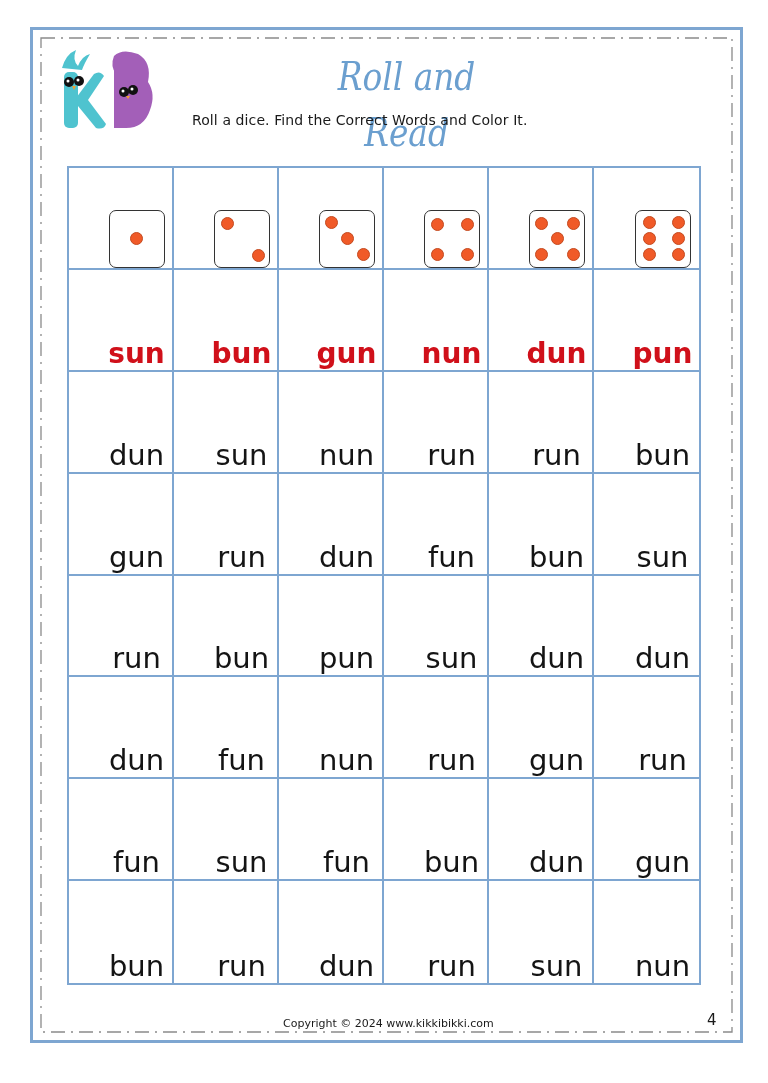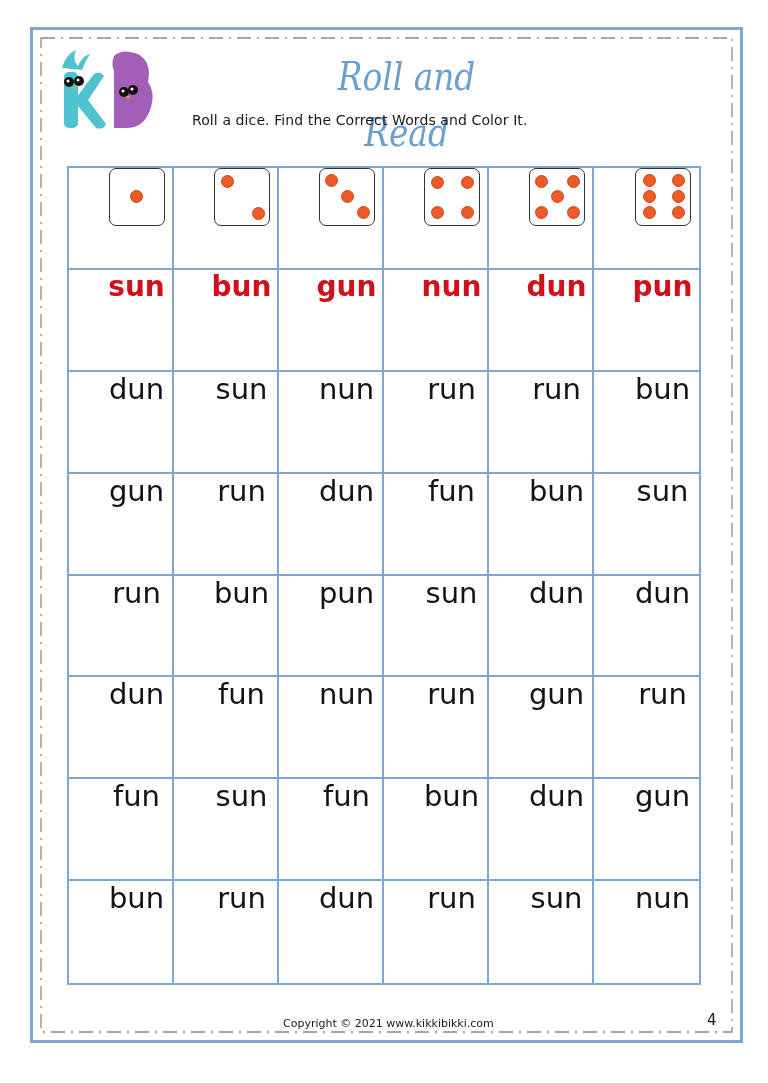--- a/index.html
+++ b/index.html
@@ -28,21 +28,21 @@
       font-family: "DejaVu Sans", sans-serif; white-space: nowrap; letter-spacing: 0.1px;
     }
 
     .grid {
       position: absolute; left: 67px; top: 166px; width: 634px; height: 819px;
       display: grid; grid-template-columns: repeat(6, 1fr); grid-template-rows: repeat(8, 1fr);
       border: 2px solid #7ea6d1; box-sizing: border-box;
     }
     .cell {
       border-right: 2px solid #7ea6d1; border-bottom: 2px solid #7ea6d1;
-      display: flex; align-items: flex-start; justify-content: center; box-sizing: border-box; padding-left: 32px;
+      display: flex; align-items: flex-end; justify-content: center; box-sizing: border-box; padding-left: 32px;
     }
     .cell.last-col { border-right: none; }
     .cell.last-row { border-bottom: none; }
 
     .word { font-size: 29px; color: #141414; font-family: "DejaVu Sans", sans-serif; }
     .target-word { font-size: 28px; color: #d0101a; font-weight: bold; font-family: "DejaVu Sans", sans-serif; }
 
     .die {
       width: 56px; height: 58px; border: 1.3px solid #333; border-radius: 7px; position: relative; box-sizing: border-box;
     }
@@ -271,14 +271,14 @@
       <span class="word">run</span>
     </div>
   <div class="cell last-row">
       <span class="word">sun</span>
     </div>
   <div class="cell last-row last-col">
       <span class="word">nun</span>
     </div>
 </div>
 
-<div class="footer">Copyright © 2021 www.kikkibikki.com</div>
+<div class="footer">Copyright © 2024 www.kikkibikki.com</div>
 <div class="page-num">4</div>
 
 </body></html>

